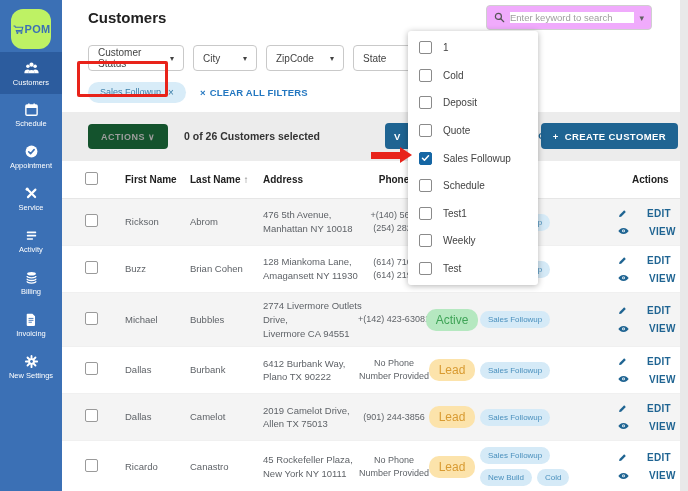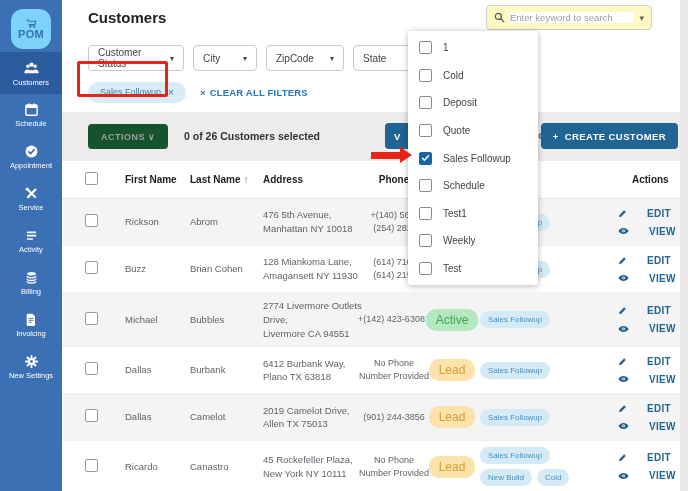--- a/index.html
+++ b/index.html
@@ -2,35 +2,35 @@
 <html><head>
 <meta charset="utf-8">
 <style>
   * { margin:0; padding:0; box-sizing:border-box; }
   html,body { font-family:"Liberation Sans", sans-serif; background:#fff; }
   .app { position:relative; width:688px; height:491px; overflow:hidden; background:#fff; }
 
   
   .sidebar { position:absolute; left:0; top:0; width:62px; height:491px; background:#3b70b5; z-index:5; }
   .logo-wrap { height:52px; display:flex; align-items:center; justify-content:center; padding-top:6px; }
-  .logo-box { width:40px; height:40px; background:#7dd3fc; border-radius:12px; display:flex; flex-direction:column; align-items:center; justify-content:center; }
+  .logo-box { width:40px; height:40px; background:#bef264; border-radius:12px; display:flex; flex-direction:row; align-items:center; justify-content:center; }
   .logo-box .cart { margin-bottom:0px; }
   .logo-box span { color:#3b70b5; font-size:11px; font-weight:bold; letter-spacing:.3px; }
   .side-item { height:42px; display:flex; flex-direction:column; align-items:center; justify-content:center; gap:2px; cursor:pointer; }
   .side-item.active { background:#2c5c9e; }
   .side-item .side-label { color:#fff; font-size:7.5px; }
   .side-item svg { display:block; }
 
   
   .main { position:absolute; left:62px; top:0; width:618px; height:491px; background:#fff; }
   .right-strip { position:absolute; right:0; top:0; width:8px; height:491px; background:#e9e9e9; }
 
   .topbar { position:relative; height:36px; }
   .topbar h1 { position:absolute; left:26px; top:9px; font-size:15px; font-weight:bold; color:#212121; }
-  .search { position:absolute; right:28px; top:5px; width:166px; height:25px; border:1px solid #cfcfcf; border-radius:4px; display:flex; align-items:center; padding:0 7px; gap:5px; background:#fef9c3; }
+  .search { position:absolute; right:28px; top:5px; width:166px; height:25px; border:1px solid #cfcfcf; border-radius:4px; display:flex; align-items:center; padding:0 7px; gap:5px; background:#f0abfc; }
   .search input { border:none; outline:none; flex:1; font-size:9.5px; color:#424242; font-family:"Liberation Sans",sans-serif; min-width:0; }
   .search input::placeholder { color:#9e9e9e; }
   .search .caret { color:#616161; font-size:9px; }
 
   .filter-row { margin:9px 0 0 26px; display:flex; gap:9px; }
   .fselect { height:26px; border:1px solid #c9c9c9; border-radius:4px; display:flex; align-items:center; justify-content:space-between; padding:0 9px; font-size:10px; color:#424242; background:#fff; cursor:pointer; }
   .fselect .caret { font-size:8px; color:#424242; margin-left:6px; }
 
   .chip-row { margin:10px 0 0 26px; height:22px; display:flex; align-items:center; gap:14px; }
   .chip { background:#d8ecf8; color:#3d7fa8; font-size:9px; padding:5px 12px; border-radius:12px; display:flex; align-items:center; gap:7px; cursor:pointer; }
@@ -355,21 +355,21 @@
               <span>VIEW</span>
             </a>
           </div>
         </div>
         <div class="trow">
           <div class="c-check"><span class="checkbox"></span></div>
           <div class="c-first cell-text">Dallas</div>
           <div class="c-last cell-text">Burbank</div>
           <div class="c-address">
             <div class="cell-text">6412 Burbank Way,</div>
-            <div class="cell-text">Plano TX 63818</div>
+            <div class="cell-text">Plano TX 90222</div>
           </div>
           <div class="c-phone">
             <div class="cell-text">No Phone</div>
             <div class="cell-text">Number Provided</div>
           </div>
           <div class="c-status">
             <span class="badge badge-lead">Lead</span>
           </div>
           <div class="c-tags">
             <span class="tag">Sales Followup</span>

